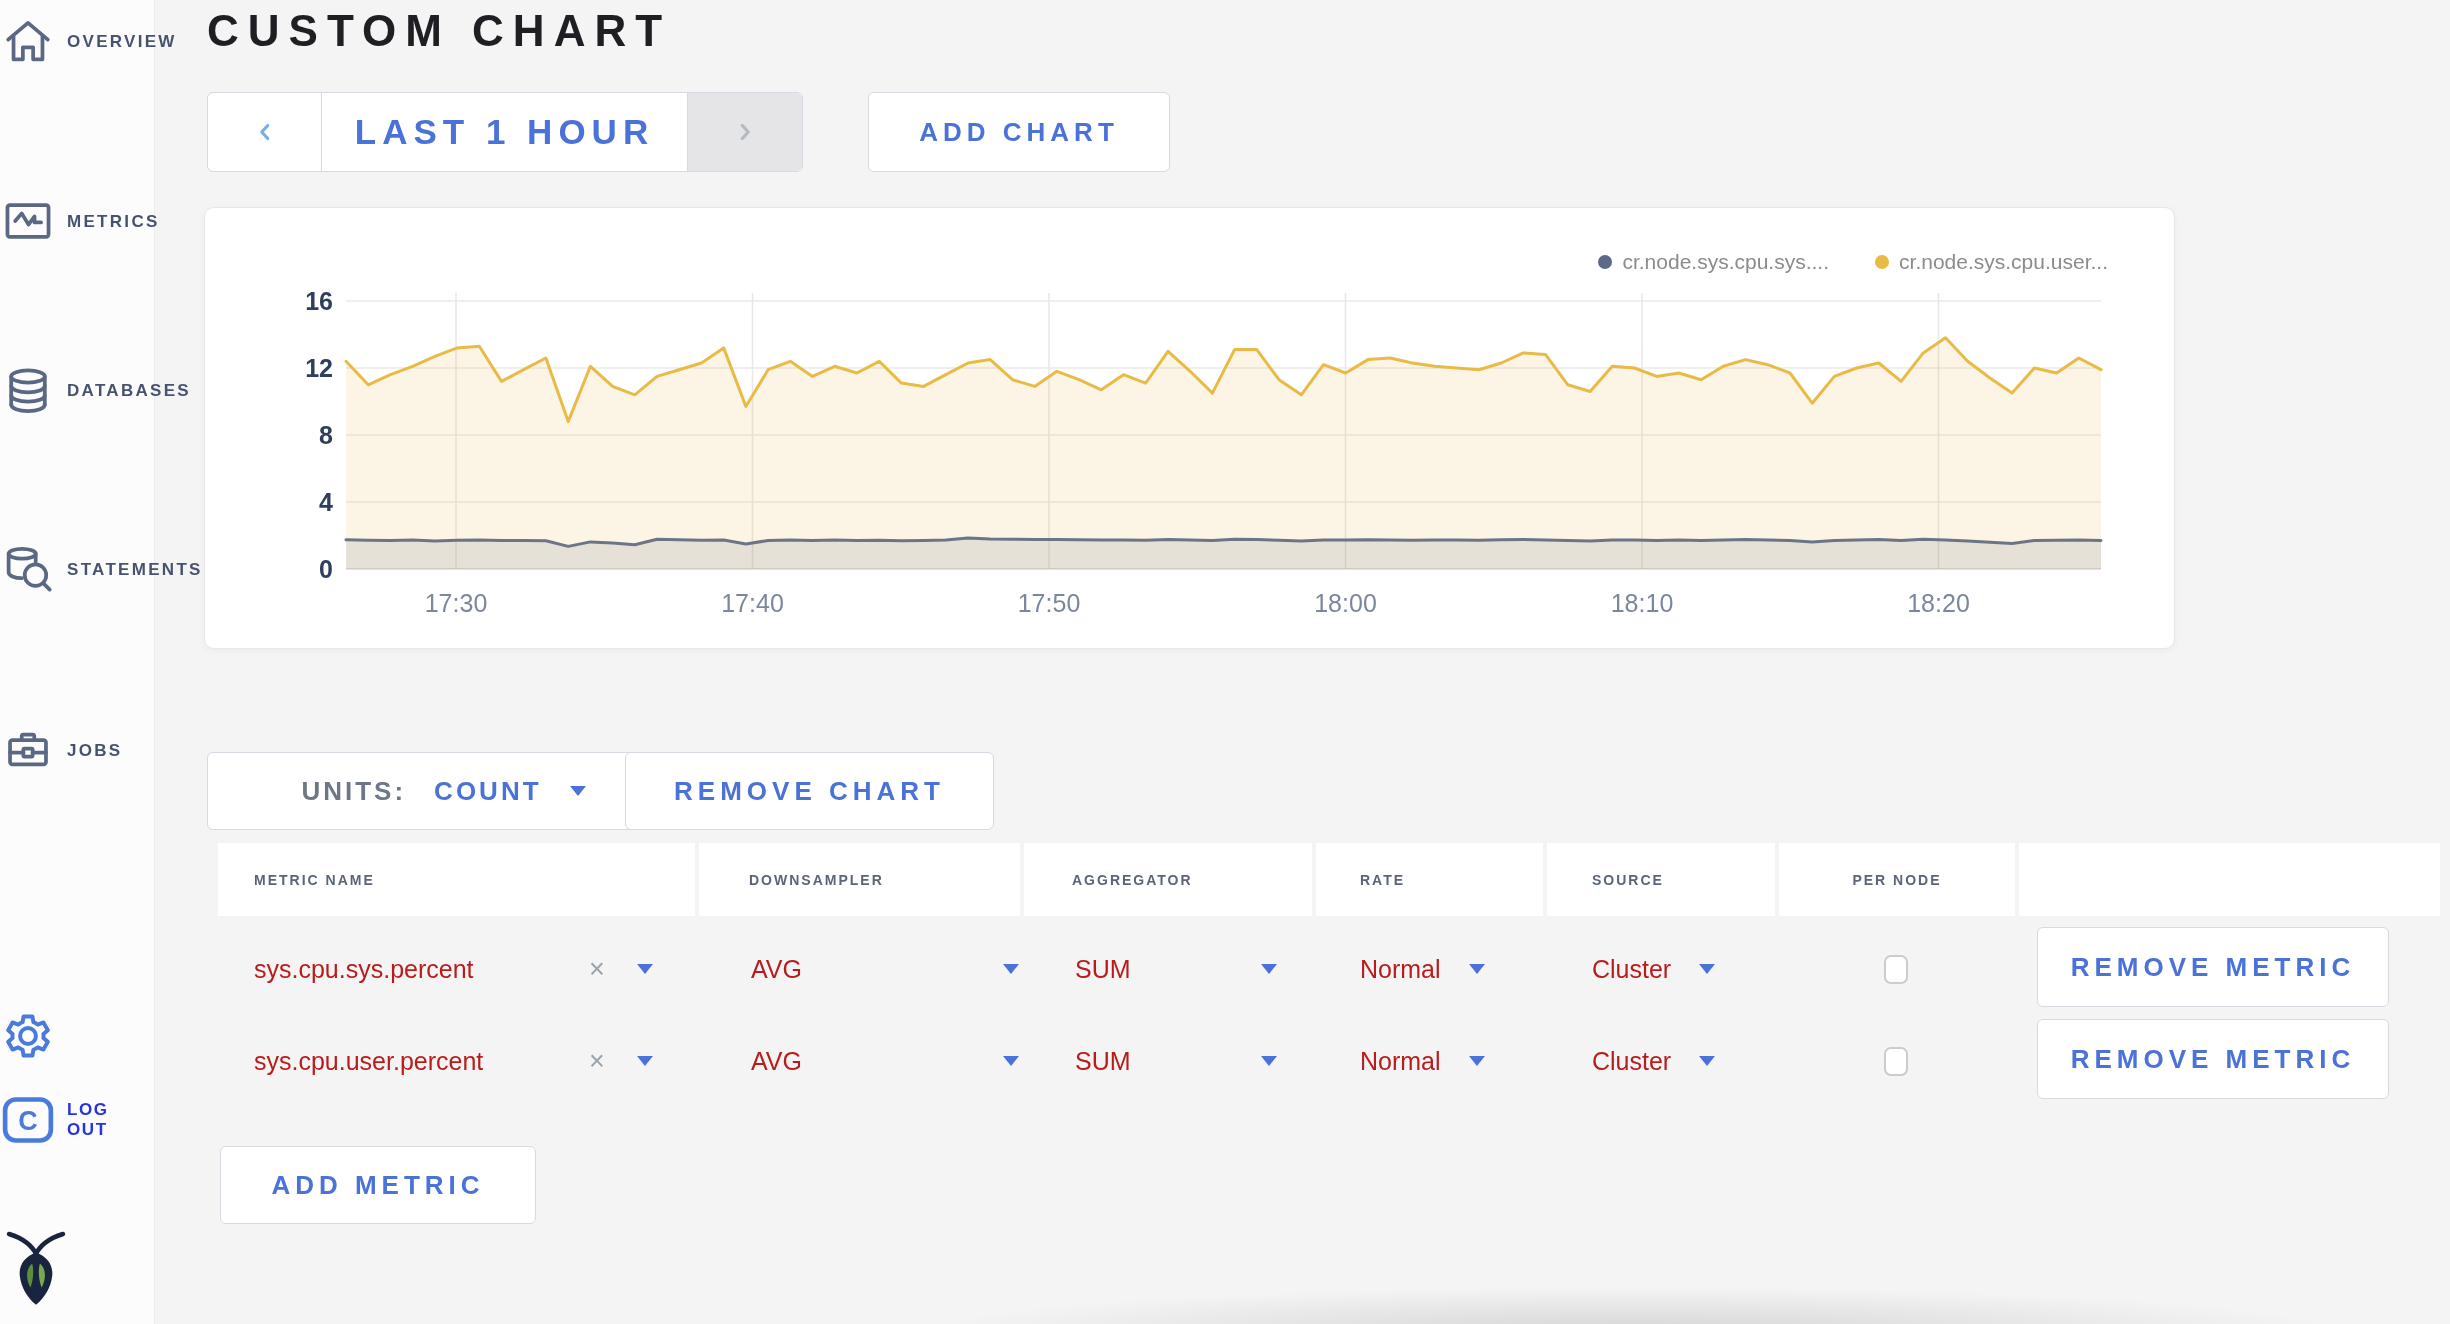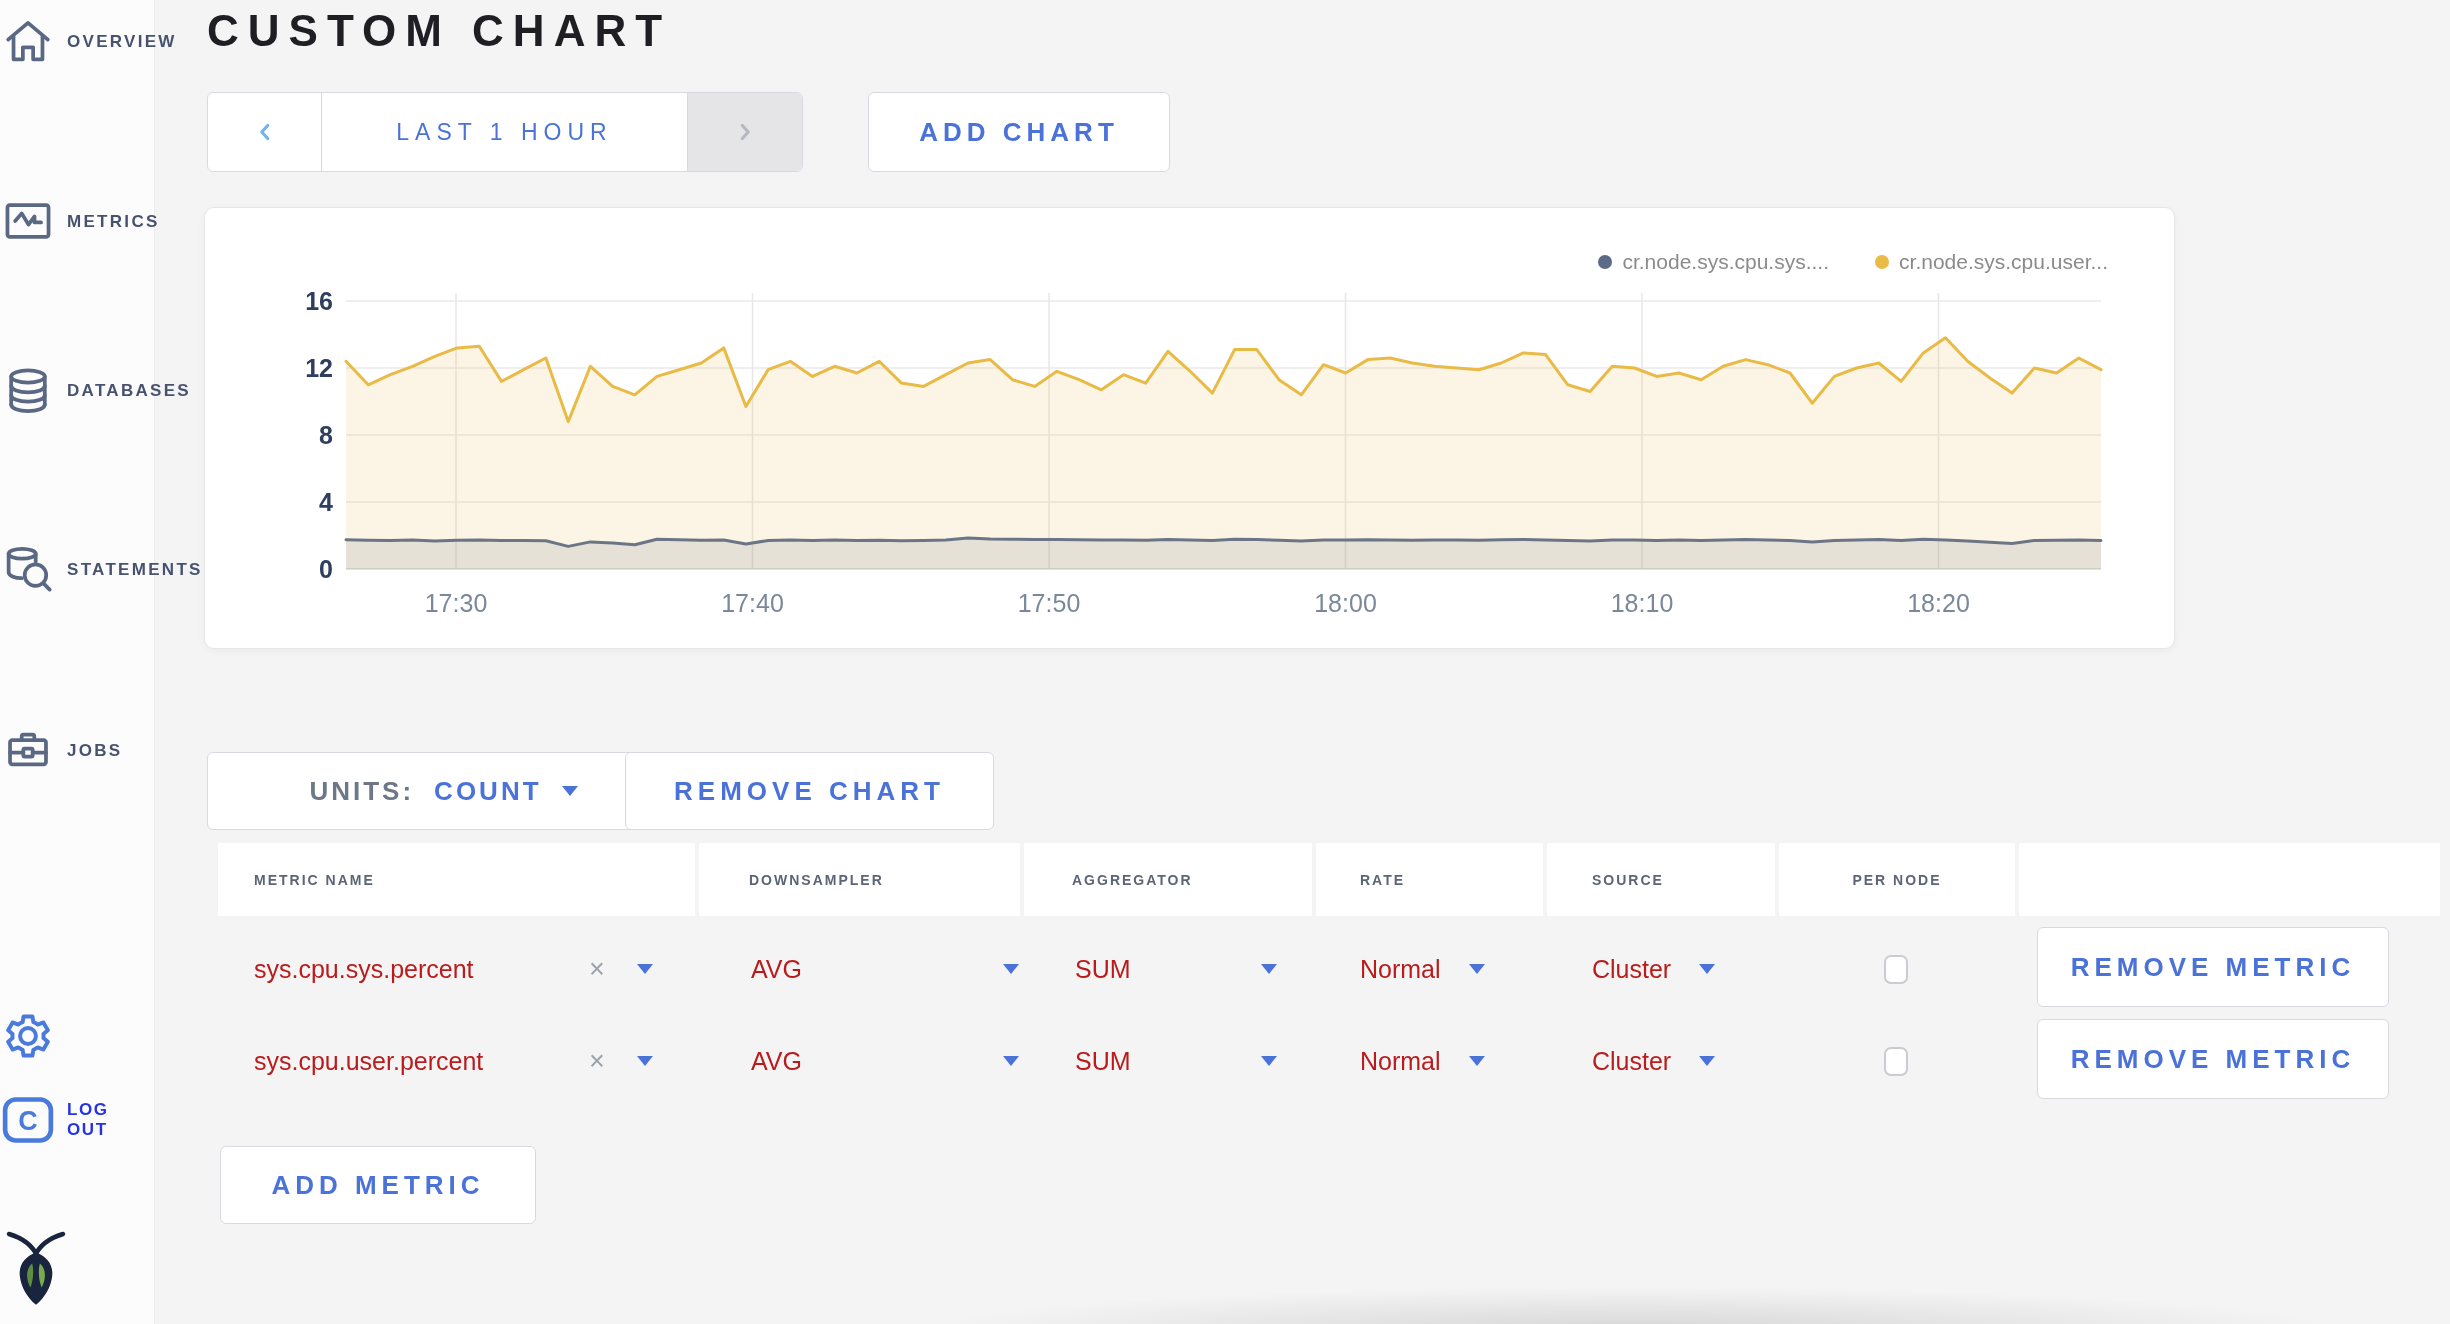--- a/index.html
+++ b/index.html
@@ -27,35 +27,35 @@
   .page-title { position:absolute; left:52px; top:6px; font-size:44px; font-weight:700; letter-spacing:9px; color:#1f1f23; }
   .btn {
     position:absolute; background:#fff; border:1.5px solid #d7dae0; border-radius:6px;
     display:flex; align-items:center; justify-content:center;
     color:#4a72d8; font-size:26px; font-weight:600; letter-spacing:5px; cursor:pointer;
   }
   
   .timesel { position:absolute; left:52px; top:92px; width:596px; height:80px; background:#fff; border:1.5px solid #d7dae0; border-radius:6px; display:flex; }
   .timesel .seg { display:flex; align-items:center; justify-content:center; cursor:pointer; }
   .ts-prev { width:114px; border-right:1.5px solid #d7dae0; }
-  .ts-label { flex:1; color:#4a72d8; font-size:23px; font-weight:400; letter-spacing:6px; }
+  .ts-label { flex:1; color:#4a72d8; font-size:35px; font-weight:700; letter-spacing:6px; }
   .ts-next { width:115px; border-left:1.5px solid #d7dae0; background:#e5e5e7; border-radius:0 5px 5px 0; }
   .chev { width:26px; height:26px; fill:none; stroke-width:3; stroke-linecap:round; stroke-linejoin:round; }
   .chev-l { stroke:#77b1e9; }
   .chev-r { stroke:#b4b9c2; }
   
   .chart-card { position:absolute; left:49px; top:207px; width:1971px; height:442px; background:#fff; border:1px solid #e7e7e9; border-radius:10px; box-shadow:0 2px 8px rgba(0,0,0,0.04); }
   .legend { position:absolute; top:42px; right:66px; display:flex; gap:46px; align-items:center; }
   .legend-item { display:flex; align-items:center; gap:10px; }
   .legend-dot { width:14px; height:14px; border-radius:50%; }
   .legend-label { font-size:21px; color:#8b8b8b; }
   .chart-plot { position:absolute; left:0; top:0; width:1971px; height:442px; }
   svg text { font-family:"Liberation Sans","DejaVu Sans",sans-serif; }
   
-  .units-btn { left:52px; top:752px; width:473px; height:78px; letter-spacing:3px; gap:20px; }
+  .units-btn { left:52px; top:752px; width:473px; height:78px; letter-spacing:3px; gap:28px; }
   .units-label { color:#6d7787; font-weight:600; }
   .remove-chart-btn { left:470px; top:752px; width:369px; height:78px; }
   .add-metric-btn { left:65px; top:1146px; width:316px; height:78px; }
   
   .hcell { position:absolute; top:843px; height:73px; background:#fff; display:flex; align-items:center; font-size:14px; font-weight:700; letter-spacing:2px; color:#5b6577; }
   .row { position:absolute; left:0; width:2295px; height:78px; }
   .cellflex { position:absolute; height:78px; display:flex; align-items:center; }
   .blue-text { color:#b91c1c; font-size:25px; }
   .caret { width:0; height:0; border-left:8px solid transparent; border-right:8px solid transparent; border-top:10px solid #4a72d8; display:inline-block; }
   .clear-x { color:#9aa2ad; font-size:27px; font-weight:400; }

